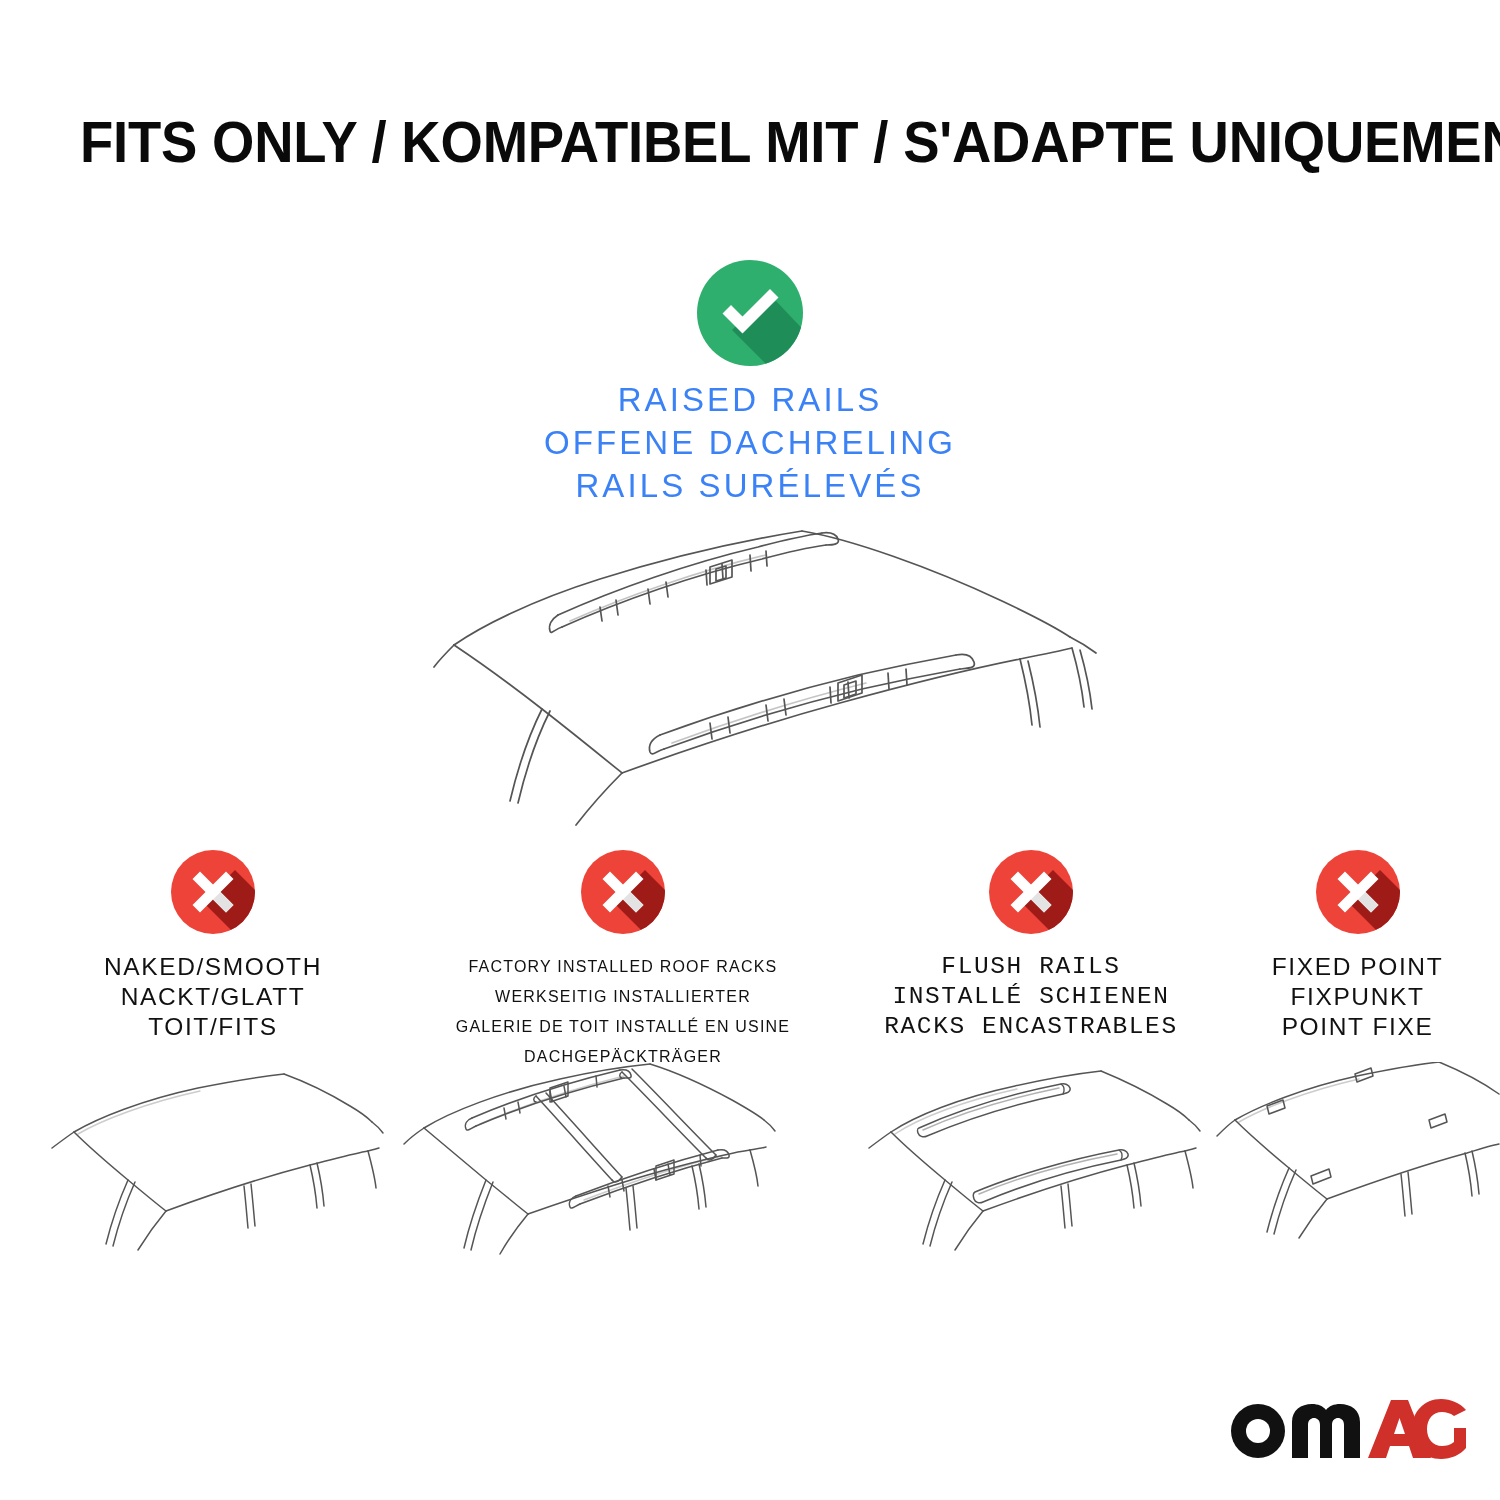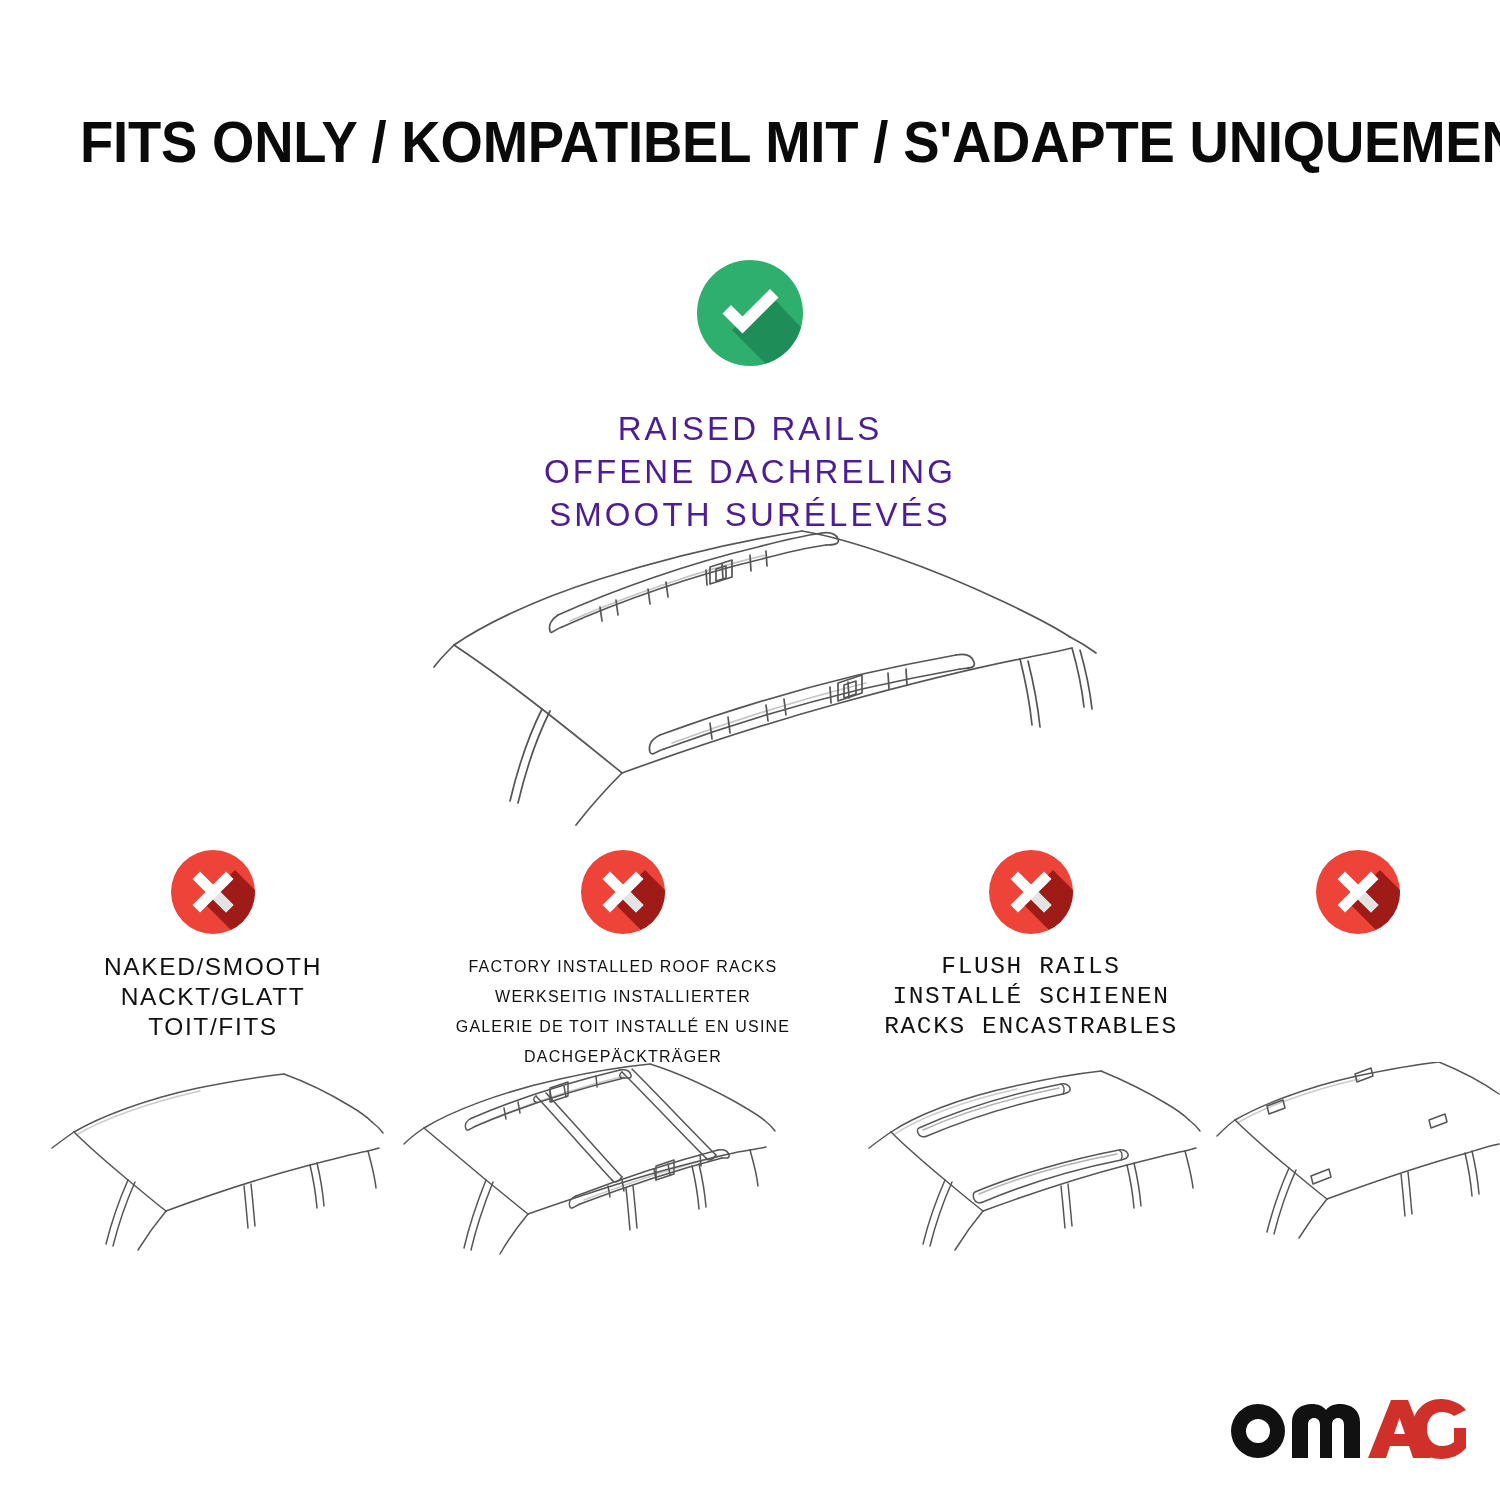--- a/index.html
+++ b/index.html
@@ -53,26 +53,26 @@
   }
   .badge-wrap {
     position: relative;
     width: 116px;
     height: 116px;
     margin: 0 auto;
   }
   .badge-svg { display: block; width: 116px; height: 116px; }
 
   .primary-labels {
-    margin-top: 36px;
+    margin-top: 7px;
     font-size: 33px;
     line-height: 43px;
     letter-spacing: 3.1px;
     font-weight: 400;
-    color: #4c1d95;
+    color: #3b82f6;
   }
   .primary-labels div { white-space: nowrap; }
 
   
   .hero-illu {
     position: absolute;
     left: 410px;
     top: 505px;
     width: 700px;
     height: 330px;
@@ -159,21 +159,21 @@
         <g clip-path="url(#okClip)">
           <path d="M49 66 L40 75 L83 118 L118 82 L84 46 Z" fill="#1E8D57"></path>
         </g>
         <path d="M30.5 58.5 L39 50 L50.5 61.5 L78 34 L86.5 42.5 L50.5 78.5 Z" fill="#ffffff"></path>
       </svg>
     </div>
 
     <div class="primary-labels">
       <div>RAISED RAILS</div>
       <div>OFFENE DACHRELING</div>
-      <div>SMOOTH SURÉLEVÉS</div>
+      <div>RAILS SURÉLEVÉS</div>
     </div>
   </div>
 
   <div class="hero-illu">
     <svg viewBox="0 0 700 330" fill="none" stroke="#555555" stroke-width="1.7" stroke-linecap="round" stroke-linejoin="round">
 
       <path d="M44 140 C70 122 120 96 190 74 C260 52 330 36 392 26"></path>
       <path d="M392 26 C440 34 520 62 592 96 C628 113 648 124 660 132"></path>
       <path d="M44 140 C62 152 96 176 132 204 C168 232 196 255 212 268"></path>
       <path d="M212 268 C270 247 350 220 430 198 C510 176 570 162 610 154"></path>
@@ -416,20 +416,25 @@
               </clipPath>
             </defs>
           <circle cx="46" cy="46" r="42" fill="#EE4338"></circle>
           <g clip-path="url(#xc4)">
             <path d="M46 46 L36 56 L78 98 L110 66 L68 24 Z" fill="#9E1B17"></path>
           </g>
           <path d="M33 25.5 L46 38.5 L59 25.5 L66.5 33 L53.5 46 L66.5 59 L59 66.5 L46 53.5 L33 66.5 L25.5 59 L38.5 46 L25.5 33 Z" fill="#ffffff"></path>
           <path d="M53.5 46 L66.5 59 L59 66.5 L46 53.5 Z" fill="#e3e3e3"></path>
         </svg>
       </div>
+      <div class="neg-labels">
+        <div>FIXED POINT</div>
+        <div>FIXPUNKT</div>
+        <div>POINT FIXE</div>
+      </div>
       <div class="neg-illu">
         <svg viewBox="0 0 285 215" fill="none" stroke="#555555" stroke-width="1.5" stroke-linecap="round" stroke-linejoin="round">
           <path d="M20 58 C44 44 88 26 142 14 C180 6 206 2 224 0"></path>
           <path d="M224 0 C246 9 270 22 284 32"></path>
           <path d="M20 58 C14 62 8 68 2 74"></path>
           <path d="M20 58 C30 68 50 86 74 106 C92 121 104 131 112 137"></path>
           <path d="M112 137 C150 123 204 104 252 91 C268 86 278 83 284 82"></path>
           <path d="M74 106 C66 124 58 146 52 170"></path>
           <path d="M81 108 C73 126 65 148 59 172"></path>
           <path d="M112 137 C102 149 92 163 84 176"></path>

